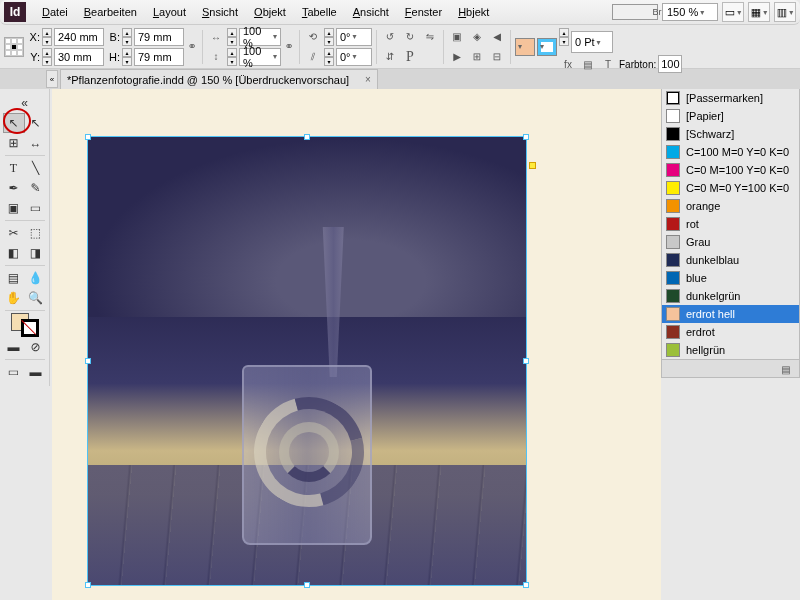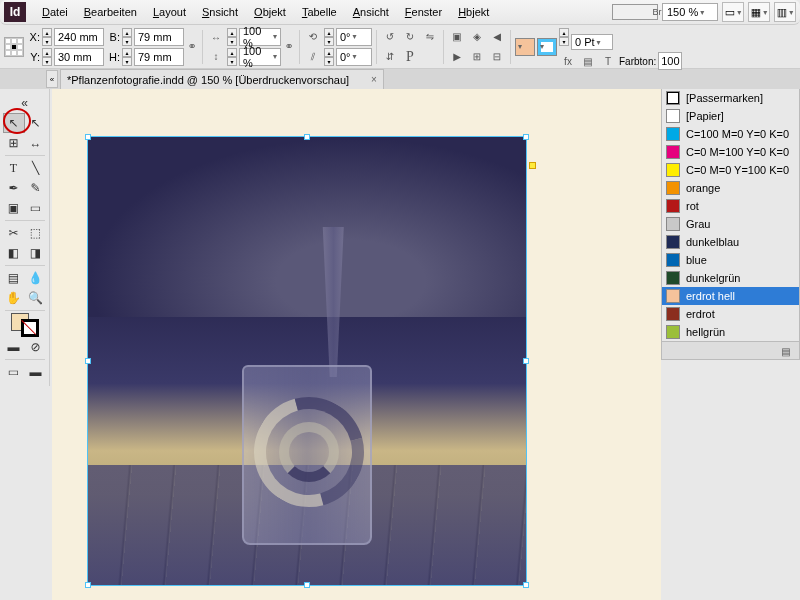--- a/index.html
+++ b/index.html
@@ -25,26 +25,26 @@
   .ref-point { width: 20px; height: 20px; border: 1px solid #aaa; background: #fff; display: grid; grid-template-columns: repeat(3,1fr); grid-template-rows: repeat(3,1fr); }
   .ref-point div { border: 1px solid #ccc; }
   .pct-input { width: 42px; height: 18px; border: 1px solid #aaa; background: #fff; padding: 0 3px; display: flex; align-items: center; }
   .link-icon { width: 12px; height: 36px; display: flex; align-items: center; justify-content: center; color: #666; }
   .angle-input { width: 36px; height: 18px; border: 1px solid #aaa; background: #fff; padding: 0 3px; display: flex; align-items: center; }
   .tiny-icon { width: 18px; height: 18px; border: 1px solid transparent; display: flex; align-items: center; justify-content: center; color: #555; font-size: 10px; }
   .vsep { width: 1px; height: 34px; background: #ccc; margin: 0 2px; }
   
   .fill-stroke-group { display: flex; align-items: center; gap: 2px; }
   .color-swatch-sm { width: 20px; height: 18px; border: 1px solid #888; }
-  .stroke-weight-input { width: 42px; height: 16px; border: 1px solid #aaa; background: #fff; padding: 0 3px; display: flex; align-items: center; margin-top: 11px; }
+  .stroke-weight-input { width: 42px; height: 22px; border: 1px solid #aaa; background: #fff; padding: 0 3px; display: flex; align-items: center; margin-top: 11px; }
   .farbton-label { font-size: 10px; }
   .farbton-input { width: 24px; height: 18px; border: 1px solid #aaa; background: #fff; padding: 2px 2px; display: flex; align-items: center; }
   
   .tab-bar { height: 20px; background: #d6d6d6; display: flex; align-items: center; padding-left: 60px; }
-  .doc-tab { height: 20px; background: #e3e3e3; border: 1px solid #bbb; border-bottom: none; padding: 0 6px; display: flex; align-items: center; gap: 22px; font-size: 10px; }
+  .doc-tab { height: 20px; background: #e3e3e3; border: 1px solid #bbb; border-bottom: none; padding: 0 6px; display: flex; align-items: center; gap: 16px; font-size: 10px; }
   .tab-close { font-family: sans-serif; color: #666; font-size: 10px; }
   .tab-bar-expand { width: 12px; height: 18px; border: 1px solid #bbb; background: #e8e8e8; position: absolute; left: 46px; top: 70px; display: flex; align-items: center; justify-content: center; font-size: 8px; }
   
   .main-area { position: absolute; top: 89px; left: 52px; width: 609px; height: 511px; background: #f7f0dd; overflow: hidden; }
   
   .toolbox { position: absolute; top: 89px; left: 0; width: 50px; background: #e8e8e8; border-right: 1px solid #ccc; padding: 4px 2px; display: flex; flex-direction: column; align-items: center; gap: 0; }
   .tool-row { display: flex; }
   .tool-btn { width: 22px; height: 20px; border: 1px solid transparent; display: flex; align-items: center; justify-content: center; font-size: 12px; color: #333; }
   .tool-btn.selected { background: #d0d0d0; border: 1px solid #999; }
   .tool-circle { position: absolute; top: 108px; left: 3px; width: 28px; height: 26px; border: 2px solid #c00; border-radius: 50%; pointer-events: none; }
@@ -331,20 +331,24 @@
   <div id="swatch-list">
       <div class="swatch-row">
         <div class="swatch-chip reg"></div>
         <span>[Passermarken]</span>
       </div>
       <div class="swatch-row">
         <div class="swatch-chip" style="background: rgb(255, 255, 255);"></div>
         <span>[Papier]</span>
       </div>
       <div class="swatch-row">
+        <div class="swatch-chip" style="background: rgb(0, 0, 0);"></div>
+        <span>[Schwarz]</span>
+      </div>
+      <div class="swatch-row">
         <div class="swatch-chip" style="background: rgb(0, 169, 230);"></div>
         <span>C=100 M=0 Y=0 K=0</span>
       </div>
       <div class="swatch-row">
         <div class="swatch-chip" style="background: rgb(230, 0, 126);"></div>
         <span>C=0 M=100 Y=0 K=0</span>
       </div>
       <div class="swatch-row">
         <div class="swatch-chip" style="background: rgb(255, 237, 0);"></div>
         <span>C=0 M=0 Y=100 K=0</span>

